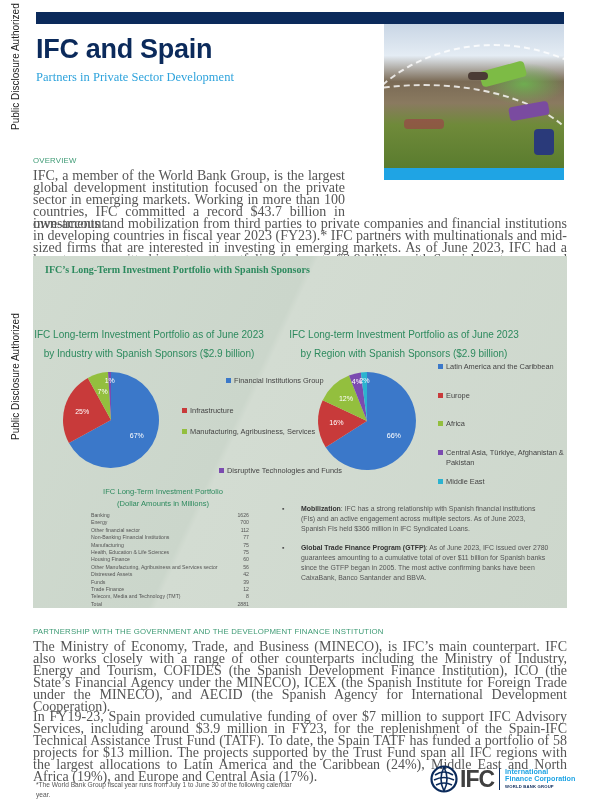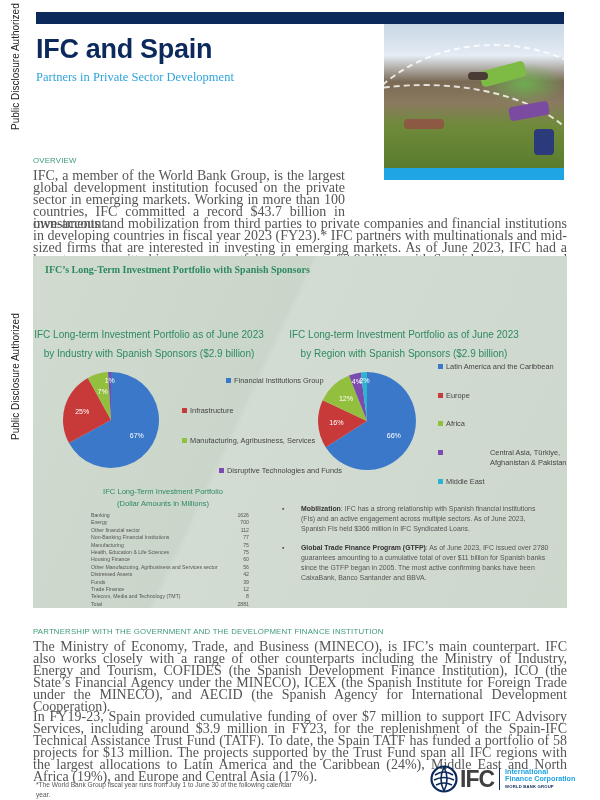--- a/index.html
+++ b/index.html
@@ -116,21 +116,21 @@
   </svg>
   <div class="legend" style="left:131px; top:120px;">
     <div class="legend-item" style="top:0;padding-left:44px;">
         <span class="legend-swatch" style="background:#3b78c9;"></span>
         <span>Financial Institutions Group</span>
       </div>
     <div class="legend-item" style="top:30px;">
         <span class="legend-swatch" style="background:#c83a3a;"></span>
         <span>Infrastructure</span>
       </div>
-    <div class="legend-item" style="top:60px;">
+    <div class="legend-item" style="top:51px;">
         <span class="legend-swatch" style="background:#93bf3e;"></span>
         <span>Manufacturing, Agribusiness, Services</span>
       </div>
     <div class="legend-item" style="top:90px;padding-left:37px;">
         <span class="legend-swatch" style="background:#7b4bb0;"></span>
         <span>Disruptive Technologies and Funds</span>
       </div>
   </div>
 
   <svg class="pie-svg" style="left:283px; top:114px;" width="102" height="102" viewBox="0 0 100 100">
@@ -153,21 +153,21 @@
         <span>Latin America and the Caribbean</span>
       </div>
     <div class="legend-item" style="top:29px;">
         <span class="legend-swatch" style="background:#c83a3a;"></span>
         <span>Europe</span>
       </div>
     <div class="legend-item" style="top:57px;">
         <span class="legend-swatch" style="background:#93bf3e;"></span>
         <span>Africa</span>
       </div>
-    <div class="legend-item" style="top:86px; width:140px; white-space:normal;gap:44px;">
+    <div class="legend-item" style="top:86px; width:140px; white-space:normal;">
         <span class="legend-swatch" style="background:#7b4bb0;"></span>
         <span style="line-height:10px;">Central Asia, Türkiye, Afghanistan &amp; Pakistan</span>
       </div>
     <div class="legend-item" style="top:115px;">
         <span class="legend-swatch" style="background:#2bb3d0;"></span>
         <span>Middle East</span>
       </div>
   </div>
 
   <div class="tbl-title">

